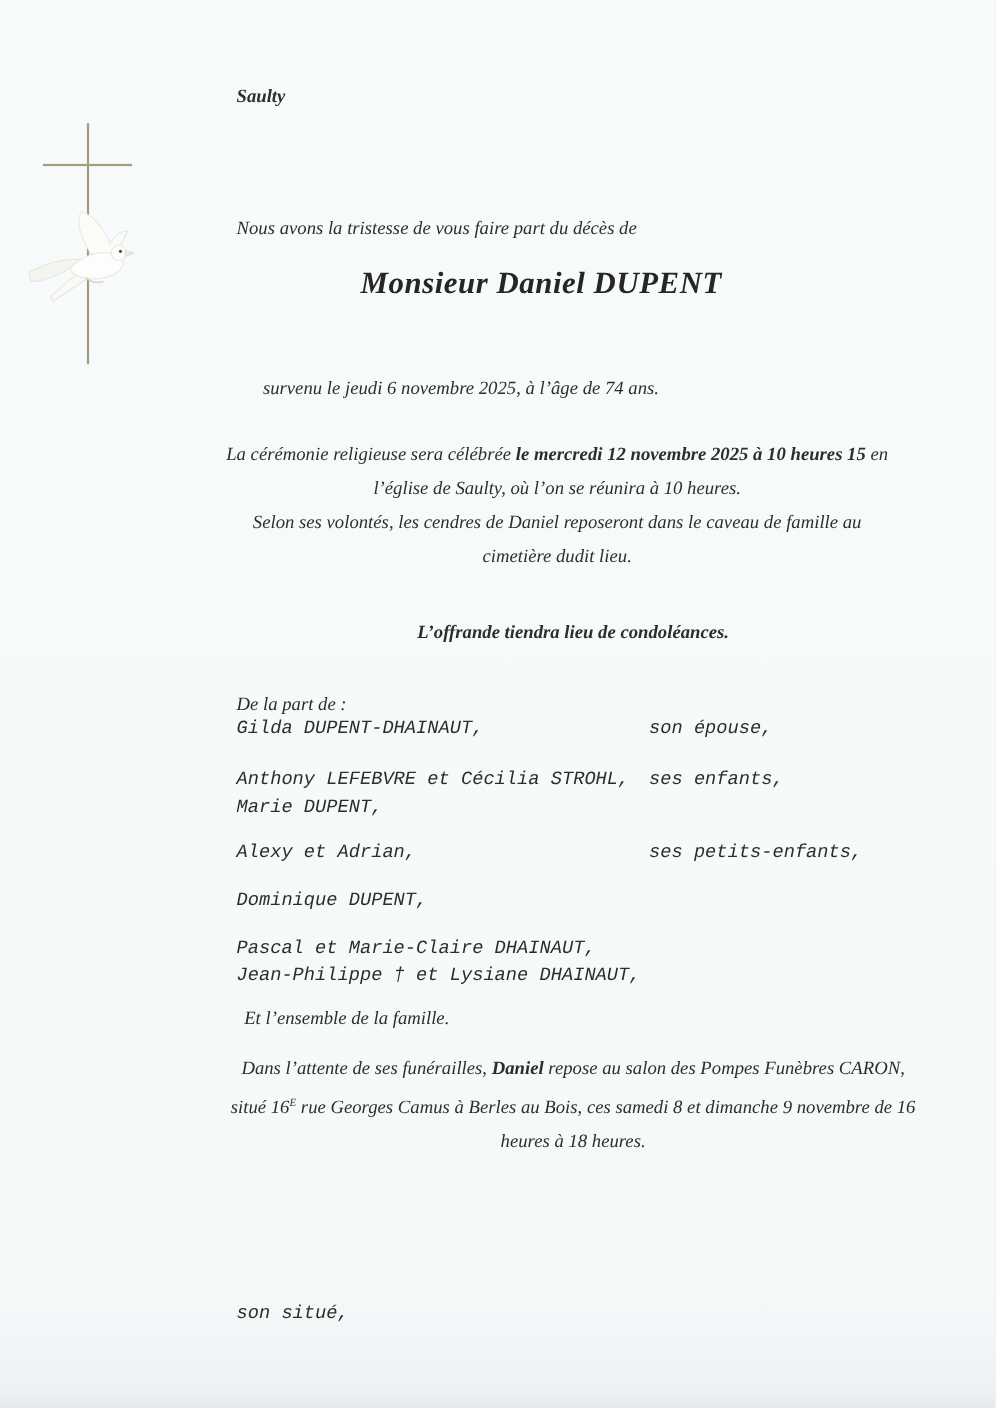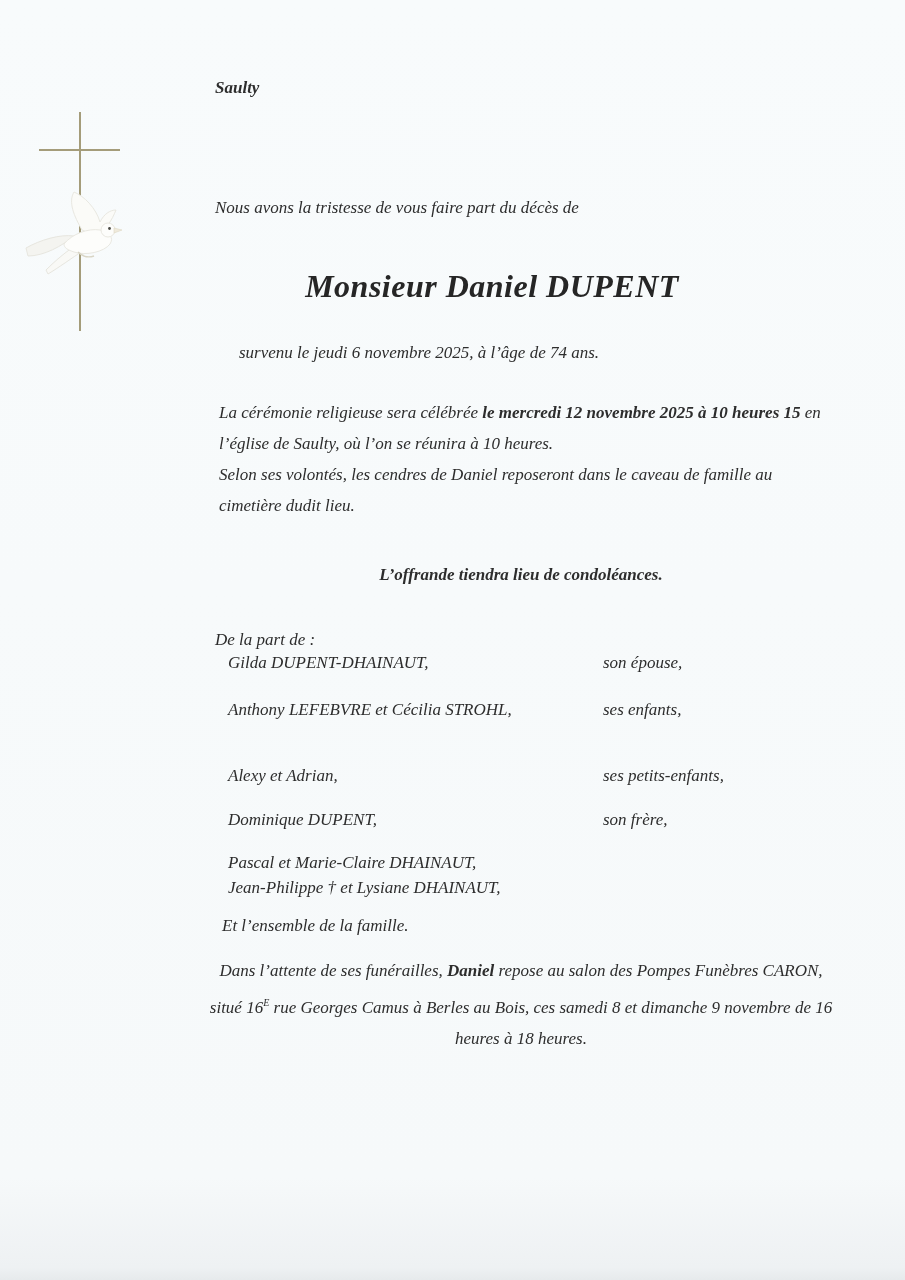--- a/index.html
+++ b/index.html
@@ -10,21 +10,21 @@
     height: 1280px;
     margin: 0 auto;
     background: #f7fafb;
     background-image: linear-gradient(180deg, #f8fbfc 0%, #f6f9fa 92%, #eef1f3 99%, #e6eaec 100%);
     overflow: hidden;
     font-family: "Liberation Serif", "DejaVu Serif", serif;
     font-style: italic;
     color: #2d2d2d;
     font-size: 17px;
   }
-  .abs { position: absolute; }
+  .abs { position: absolute; text-align: center; }
   .bold { font-weight: bold; }
 
   
   .cross-v {
     position: absolute;
     left: 79px; top: 112px;
     width: 2px; height: 219px;
   }
   .cross-h {
     position: absolute;
@@ -37,61 +37,62 @@
     position: absolute;
     left: 16px; top: 186px;
     width: 122px; height: 98px;
   }
 
   .town      { left: 215px; top: 78px;  font-weight: bold; }
   .epigraph  { left: 215px; top: 140px; }
   .intro     { left: 215px; top: 198px; }
 
   .title {
-    left: 132px; top: 268px;
+    left: 132px; top: 242px;
     width: 720px;
     text-align: center;
-    font-size: 32px;
+    font-size: 28px;
     font-weight: bold;
     letter-spacing: 0.5px;
     color: #262626;
   }
 
   .death     { left: 215px; top: 343px; margin-left: 24px; }
 
   .ceremony {
-    left: 219px; top: 397px;
+    left: 199px; top: 397px;
     width: 615px;
     line-height: 31px;
   }
 
   .offering {
     left: 215px; top: 547px;
     width: 612px;
     text-align: center;
     font-weight: bold;
     margin-top: 18px;
   }
 
   .part-heading { left: 215px; top: 602px; margin-top: 28px; }
 
   .family-row {
     position: absolute;
-    left: 228px;
+    left: 215px;
     width: 616px;
     display: flex;
     align-items: flex-start;
     line-height: 25px;
+    font-family: Liberation Mono, monospace;
   }
   .family-row .names { flex: 0 0 375px; }
   .family-row .relation { flex: 1; }
   .row-0 { top: 650px; }
   .row-1 { top: 697px; }
   .row-2 { top: 763px; }
-  .row-3 { top: 807px; }
+  .row-3 { top: 807px; flex-direction: column; }
   .row-4 { top: 850px; }
 
   .closing { left: 222px; top: 916px; }
 
   .vigil {
     left: 208px; top: 955px;
     width: 626px;
     text-align: center;
     line-height: 31.5px;
   }
@@ -146,36 +147,37 @@
   <div class="family-row row-0">
     <div class="names">
       <div>Gilda DUPENT-DHAINAUT,</div>
     </div>
     <div class="relation">son épouse,</div>
   </div>
 
   <div class="family-row row-1">
     <div class="names">
       <div>Anthony LEFEBVRE et Cécilia STROHL,</div>
+      <div>Marie DUPENT,</div>
     </div>
     <div class="relation">ses enfants,</div>
   </div>
 
   <div class="family-row row-2">
     <div class="names">
       <div>Alexy et Adrian,</div>
     </div>
     <div class="relation">ses petits-enfants,</div>
   </div>
 
   <div class="family-row row-3">
     <div class="names">
       <div>Dominique DUPENT,</div>
     </div>
-    <div class="relation">son frère,</div>
+    <div class="relation">son situé,</div>
   </div>
 
   <div class="family-row row-4">
     <div class="names">
       <div>Pascal et Marie-Claire DHAINAUT,</div>
       <div>Jean-Philippe † et Lysiane DHAINAUT,</div>
     </div>
   </div>
 
   <div class="abs closing">Et l’ensemble de la famille.</div>

